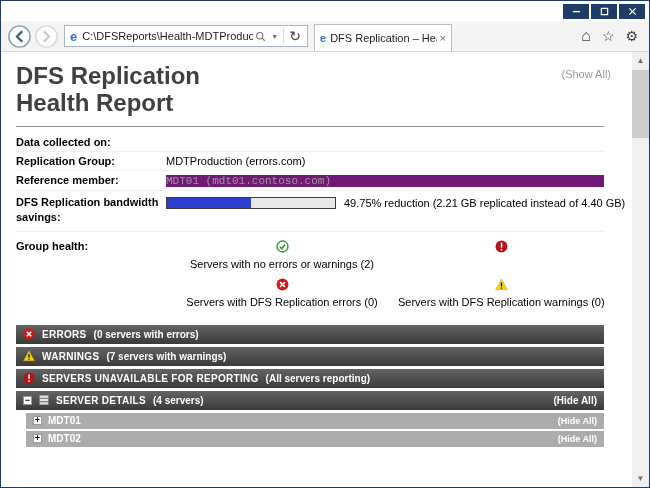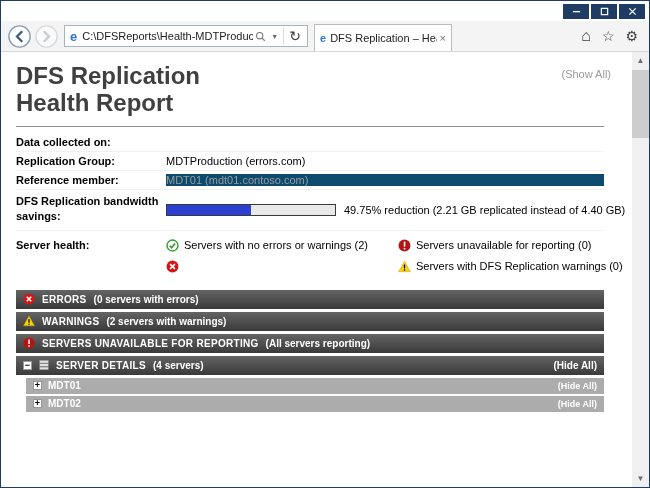--- a/index.html
+++ b/index.html
@@ -55,33 +55,33 @@
   .content { position:relative; height:435px; background:#fff; }
   .report { padding:4px 45px 0 15px; position:relative; }
 
   .show-all { position:absolute; top:16px; right:38px; color:#9b9b9b; font-size:11px; }
   h1 { font-size:24px; line-height:1.13; margin:6px 0 10px 0; color:#404040; font-weight:bold; }
   .head-rule { border:none; border-top:1px solid #909090; margin:0 0 6px 0; }
 
   .field-row { display:flex; align-items:baseline; padding:3px 0; font-size:11px; border-bottom:1px solid #f1f1f1; }
   .field-label { width:150px; flex:none; font-weight:bold; color:#000; }
   .field-value { color:#000; }
-  .field-value.muted { color:#9b9b9b; background:#0c4a6e; flex:1; }
-
-  .bw-row { display:flex; align-items:center; padding:4px 0 6px 0; font-size:11px; border-bottom:1px solid #f1f1f1; }
+  .field-value.muted { color:#9b9b9b; background:#701a75; flex:1;font-family:Liberation Mono, monospace; }
+
+  .bw-row { display:flex; align-items:flex-start; padding:4px 0 6px 0; font-size:11px; border-bottom:1px solid #f1f1f1; }
   .bw-label { width:150px; flex:none; font-weight:bold; line-height:1.35; }
   .bw-value { display:flex; align-items:center; margin-top:2px; }
   .progress { width:170px; height:12px; border:1px solid #3a3a3a; background:#e9e9e9; flex:none; }
   .progress-fill { height:100%; }
   .bw-text { margin-left:8px; white-space:nowrap; }
 
   .health-row { display:flex; padding:8px 0 4px 0; font-size:11px; }
   .health-label { width:150px; flex:none; font-weight:bold; }
   .health-grid { display:grid; grid-template-columns:232px auto; row-gap:8px; }
-  .health-item { display:flex; align-items:center; gap:5px; white-space:nowrap; }
+  .health-item { display:flex; align-items:center; gap:5px; white-space:nowrap;flex-direction:column; }
   .hicon { width:13px; height:13px; flex:none; display:block; }
 
   .sections { margin-top:13px; }
   .secbar {
     height:19px; background:linear-gradient(#646464,#3a3a3a); color:#fff;
     display:flex; align-items:center; padding:0 7px; margin-bottom:3px;
     font-size:10px; font-weight:bold;
   }
   .secbar .hicon { width:12px; height:12px; margin-right:7px; }
   .sec-title { margin-right:7px; letter-spacing:.3px; white-space:nowrap; }
@@ -195,42 +195,42 @@
         <div class="bw-label" data-interactable="false">DFS Replication bandwidth savings:</div>
         <div class="bw-value" data-interactable="false">
           <div class="progress" data-interactable="false">
             <div class="progress-fill" data-interactable="false" style="width: 49.75%; background: rgb(43, 63, 208);"></div>
           </div>
           <span class="bw-text" data-interactable="false">49.75% reduction (2.21 GB replicated instead of 4.40 GB)</span>
         </div>
       </div>
 
       <div class="health-row" data-interactable="false">
-        <div class="health-label" data-interactable="false">Server health:</div>
+        <div class="health-label" data-interactable="false">Group health:</div>
         <div class="health-grid" data-interactable="false">
           <div class="health-item" data-interactable="false">
             <svg class="hicon" viewBox="0 0 14 14" data-interactable="false">
               <circle cx="7" cy="7" r="5.9" fill="#fff" stroke="#2e9b2e" stroke-width="1.5"></circle>
               <path d="M4.1 7.3l2 2.2 3.8-4.7" fill="none" stroke="#2e9b2e" stroke-width="1.7"></path>
             </svg>
             <span data-interactable="false">Servers with no errors or warnings (2)</span>
           </div>
           <div class="health-item" data-interactable="false">
             <svg class="hicon" viewBox="0 0 14 14" data-interactable="false">
               <circle cx="7" cy="7" r="6.4" fill="#b41414"></circle>
               <rect x="6.2" y="2.8" width="1.7" height="5.4" fill="#fff"></rect>
               <rect x="6.2" y="9.6" width="1.7" height="1.7" fill="#fff"></rect>
             </svg>
-            <span data-interactable="false">Servers unavailable for reporting (0)</span>
           </div>
           <div class="health-item" data-interactable="false">
             <svg class="hicon" viewBox="0 0 14 14" data-interactable="false">
               <circle cx="7" cy="7" r="6.4" fill="#d11717"></circle>
               <path d="M4.4 4.4l5.2 5.2M9.6 4.4l-5.2 5.2" stroke="#fff" stroke-width="1.7"></path>
             </svg>
+            <span data-interactable="false">Servers with DFS Replication errors (0)</span>
           </div>
           <div class="health-item" data-interactable="false">
             <svg class="hicon" viewBox="0 0 14 14" data-interactable="false">
               <path d="M7 1.2L13.4 12.6H0.6z" fill="#f6d20a" stroke="#c8a500" stroke-width="0.5"></path>
               <rect x="6.3" y="4.8" width="1.4" height="4.2" fill="#000"></rect>
               <rect x="6.3" y="10.1" width="1.4" height="1.4" fill="#000"></rect>
             </svg>
             <span data-interactable="false">Servers with DFS Replication warnings (0)</span>
           </div>
         </div>
@@ -247,21 +247,21 @@
           <span class="sec-detail" data-interactable="false">(0 servers with errors)</span>
         </div>
 
         <div class="secbar" data-interactable="true">
           <svg class="hicon" viewBox="0 0 14 14" data-interactable="false">
             <path d="M7 1.2L13.4 12.6H0.6z" fill="#f6d20a" stroke="#c8a500" stroke-width="0.5"></path>
             <rect x="6.3" y="4.8" width="1.4" height="4.2" fill="#000"></rect>
             <rect x="6.3" y="10.1" width="1.4" height="1.4" fill="#000"></rect>
           </svg>
           <span class="sec-title" data-interactable="false">WARNINGS</span>
-          <span class="sec-detail" data-interactable="false">(2 servers with warnings)</span>
+          <span class="sec-detail" data-interactable="false">(7 servers with warnings)</span>
         </div>
 
         <div class="secbar" data-interactable="true">
           <svg class="hicon" viewBox="0 0 14 14" data-interactable="false">
             <circle cx="7" cy="7" r="6.4" fill="#b41414"></circle>
             <rect x="6.2" y="2.8" width="1.7" height="5.4" fill="#fff"></rect>
             <rect x="6.2" y="9.6" width="1.7" height="1.7" fill="#fff"></rect>
           </svg>
           <span class="sec-title" data-interactable="false">SERVERS UNAVAILABLE FOR REPORTING</span>
           <span class="sec-detail" data-interactable="false">(All servers reporting)</span>

